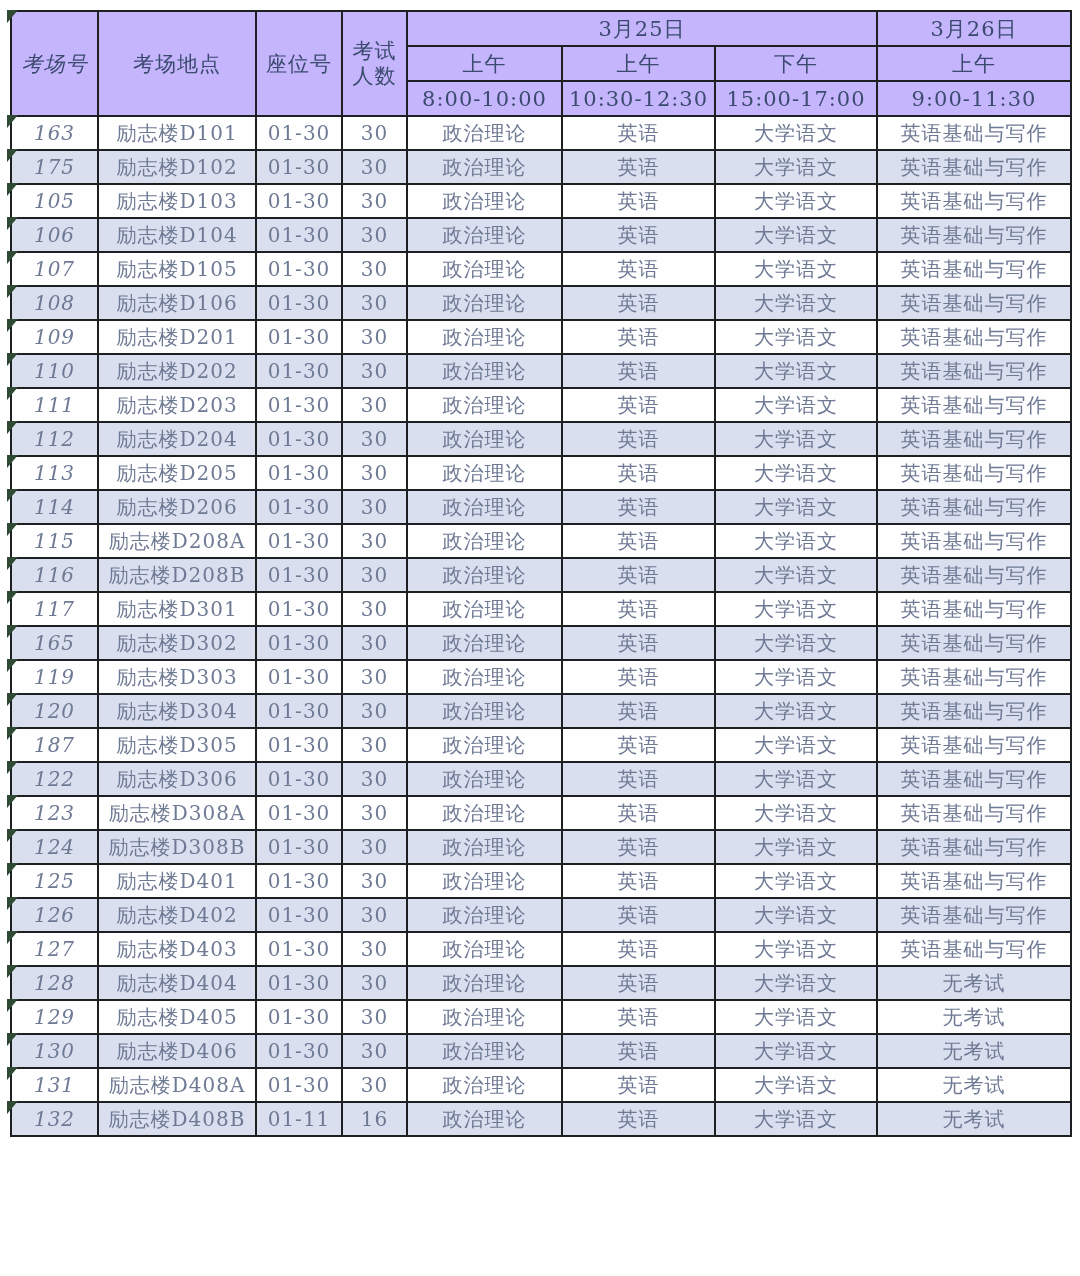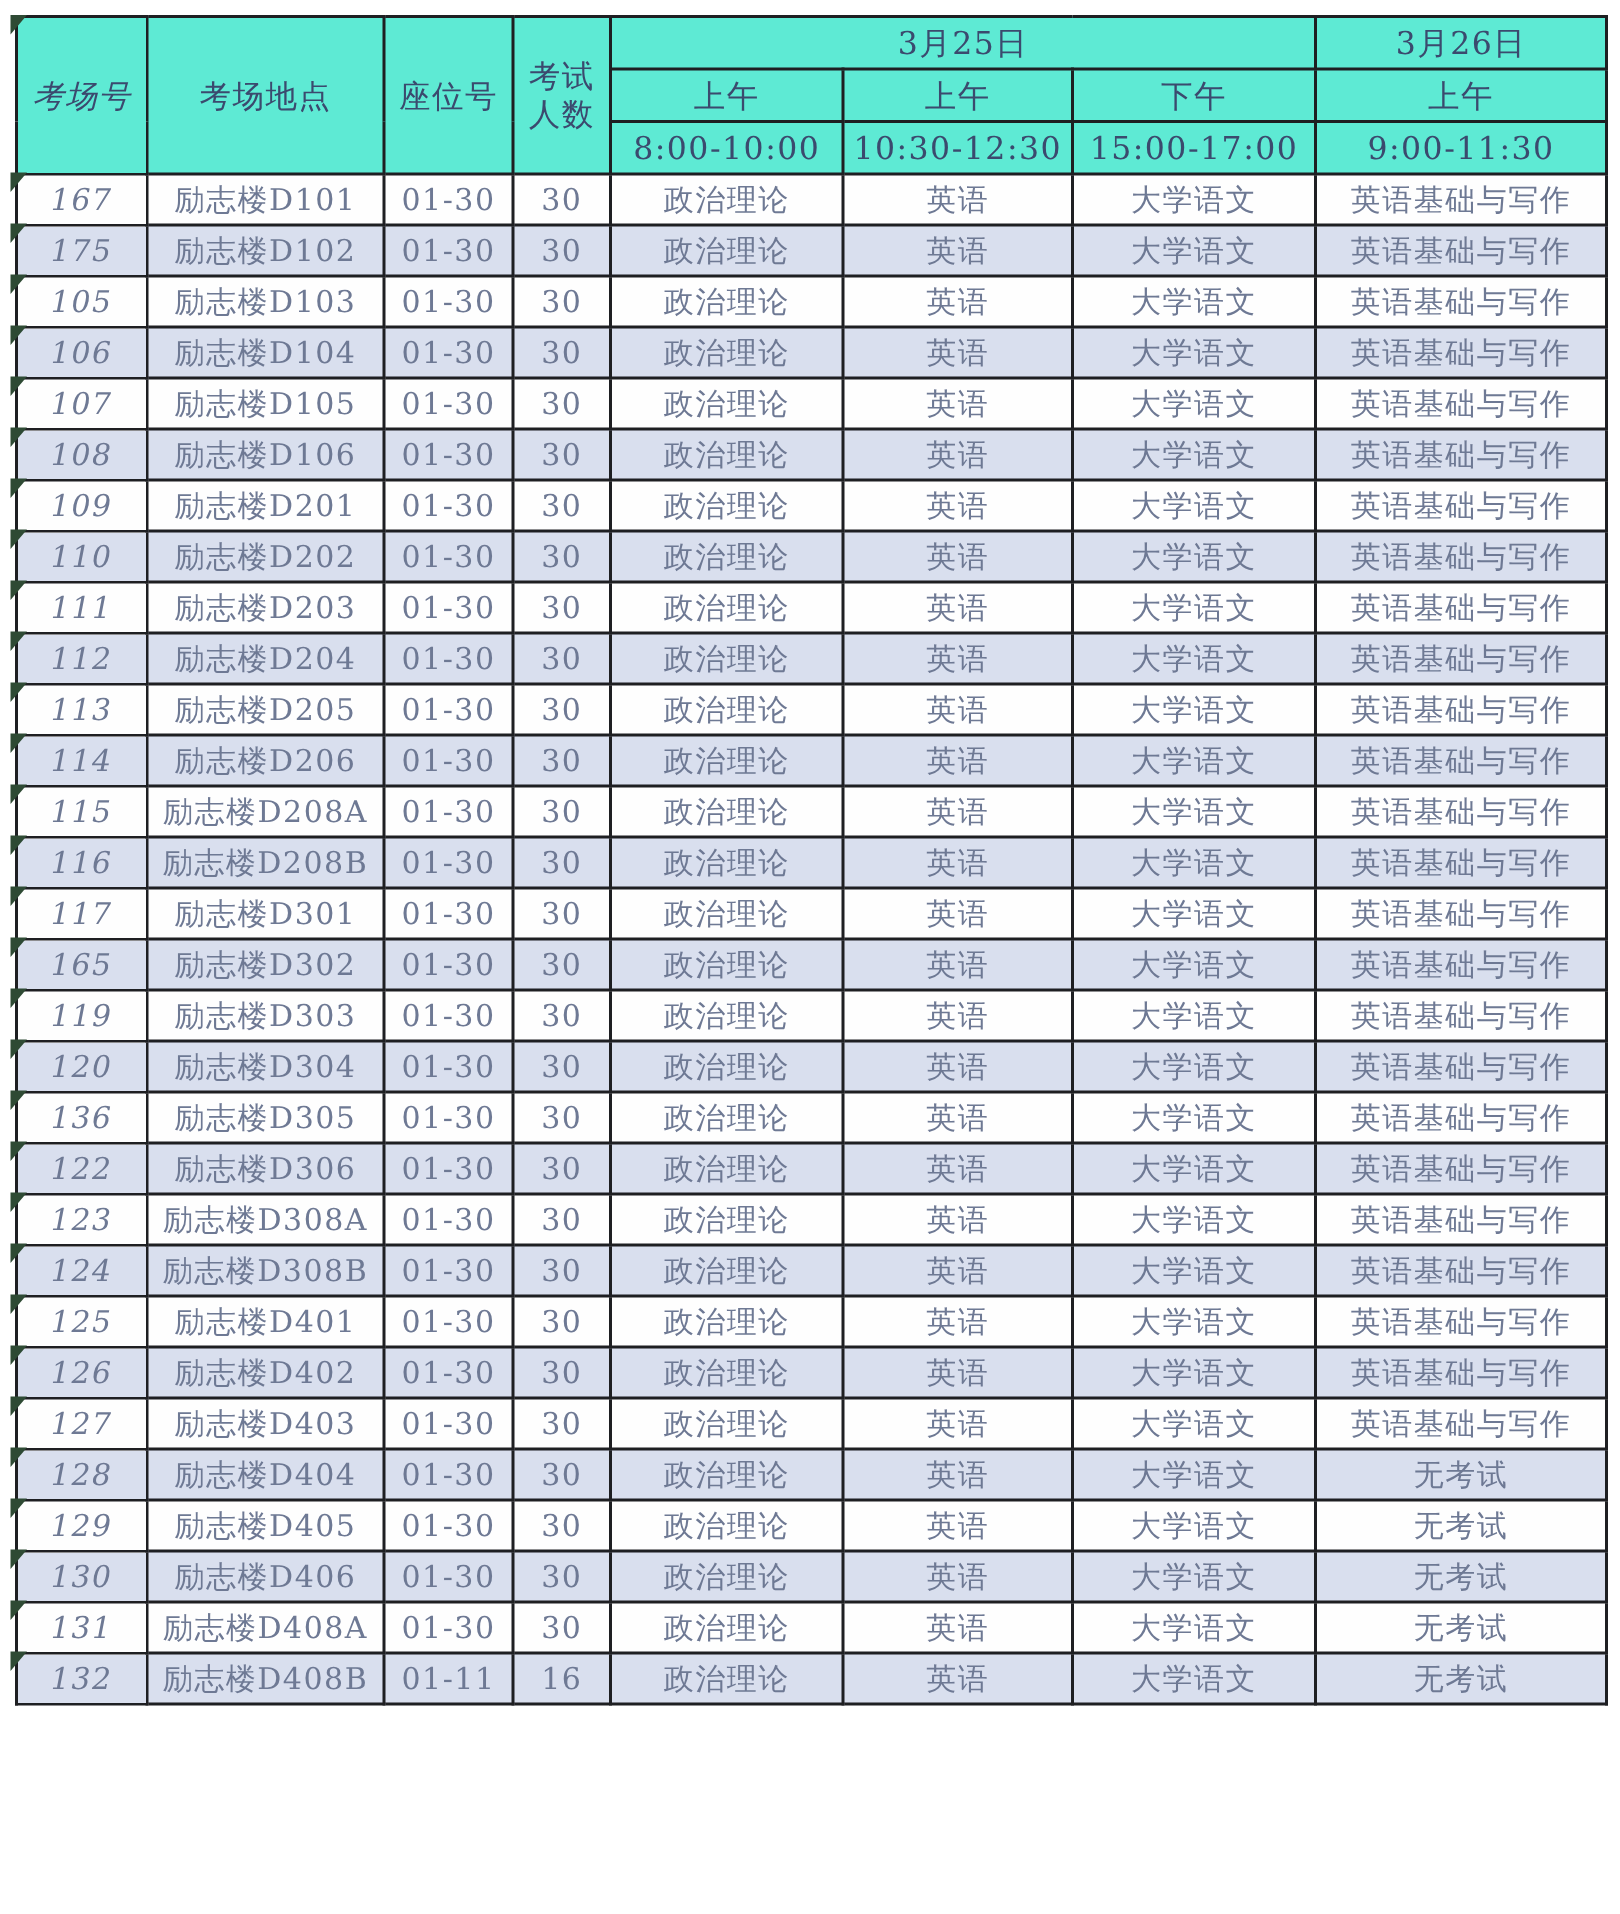--- a/index.html
+++ b/index.html
@@ -20,21 +20,21 @@
     width: 1060px;
   }
   .schedule th, .schedule td {
     border: 2px solid #1e1f22;
     text-align: center;
     vertical-align: middle;
     padding: 0 2px;
     box-sizing: border-box;
   }
   .schedule thead th {
-    background: #5eead4;
+    background: #c4b5fd;
     color: #3b4a6e;
     font-weight: normal;
     font-size: 21px;
     letter-spacing: 1px;
   }
   .schedule thead tr { height: 35px; }
   .schedule thead th.wrap {
     line-height: 1.15;
     padding: 0 6px;
   }
@@ -99,21 +99,21 @@
       <th>8:00-10:00</th>
       <th>10:30-12:30</th>
       <th>15:00-17:00</th>
       <th>9:00-11:30</th>
     </tr>
   </thead>
   <tbody>
       <tr>
     <td class="cell-room">
       <span class="corner-mark"></span>
-      <span>167</span>
+      <span>163</span>
     </td>
     <td>励志楼D101</td>
     <td>01-30</td>
     <td>30</td>
     <td>政治理论</td>
     <td>英语</td>
     <td>大学语文</td>
     <td>英语基础与写作</td>
   </tr>
       <tr>
@@ -333,21 +333,21 @@
     <td>01-30</td>
     <td>30</td>
     <td>政治理论</td>
     <td>英语</td>
     <td>大学语文</td>
     <td>英语基础与写作</td>
   </tr>
       <tr>
     <td class="cell-room">
       <span class="corner-mark"></span>
-      <span>136</span>
+      <span>187</span>
     </td>
     <td>励志楼D305</td>
     <td>01-30</td>
     <td>30</td>
     <td>政治理论</td>
     <td>英语</td>
     <td>大学语文</td>
     <td>英语基础与写作</td>
   </tr>
       <tr>

